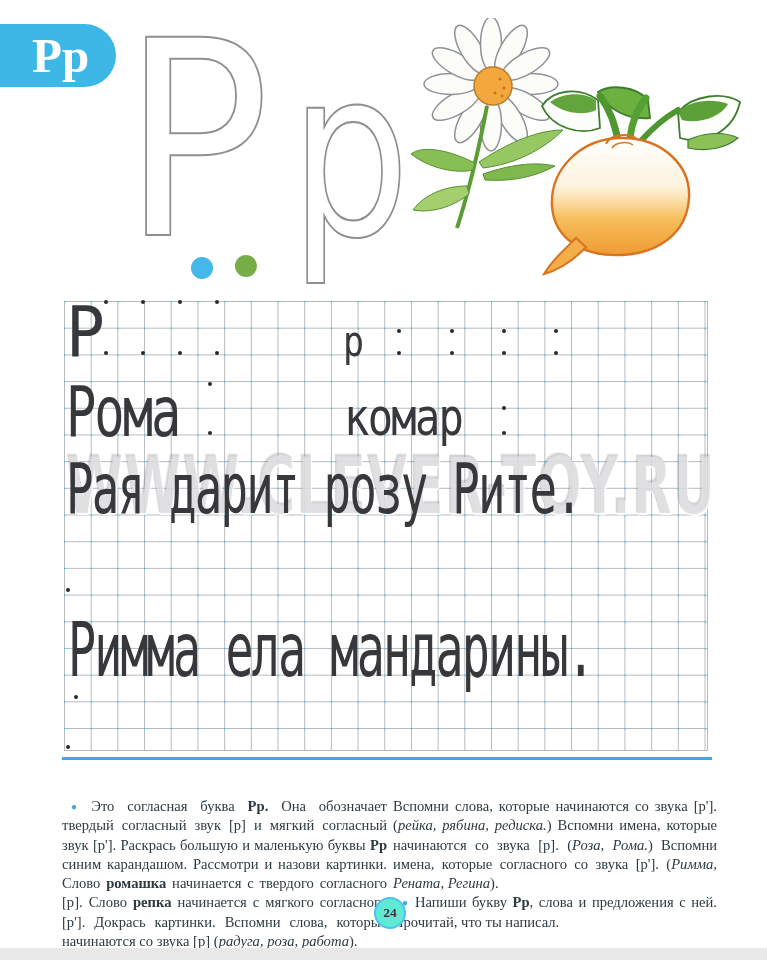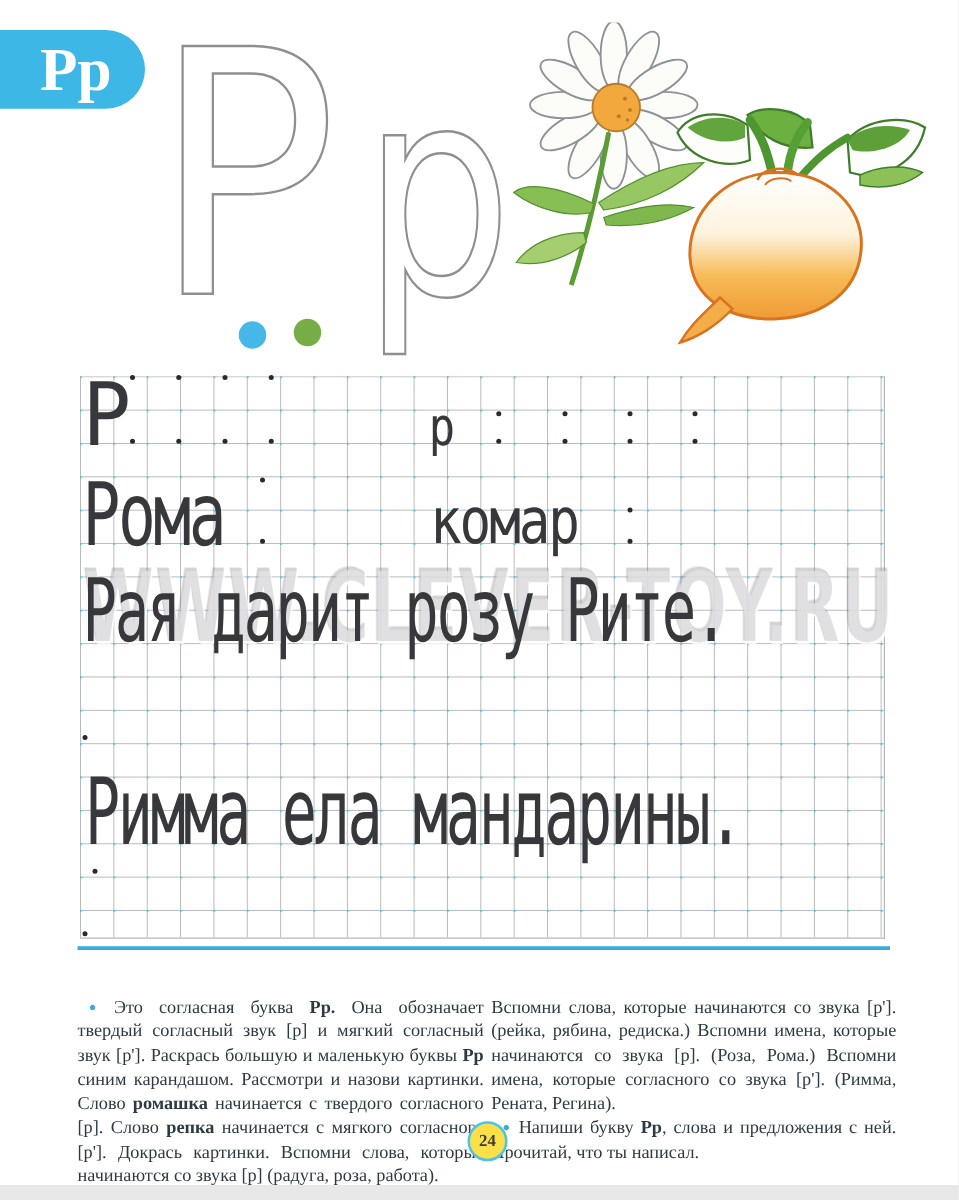--- a/index.html
+++ b/index.html
@@ -30,26 +30,26 @@
         text-shadow:2px 2px 1px rgba(255,255,255,0.85),-1px -1px 0 rgba(110,110,115,0.12);
         letter-spacing:2px;}
   .gdot{position:absolute;width:4px;height:4px;border-radius:50%;background:#2a2a2d;}
   
   .sep{position:absolute;left:62px;top:757px;width:650px;height:3px;background:#33aede;}
   
   .col{position:absolute;top:771px;font-size:14.6px;line-height:19.3px;color:#2d3a42;
        text-align:justify;font-family:"Liberation Serif",serif;margin-top:26px;}
   .col p{margin:0;}
   .col .b{font-weight:bold;}
-  .col .i{}
+  .col .i{font-style:italic;}
   .bullet{color:#3fa9dc;font-size:10px;margin-right:5px;vertical-align:1px;}
   .p-bullet{text-indent:9px;}
   
   .badge{position:absolute;left:374px;top:897px;width:28px;height:28px;border:2px solid #4cc2ef;
-       border-radius:50%;background:#fde047;display:flex;align-items:center;justify-content:center;}
+       border-radius:50%;background:#5eead4;display:flex;align-items:center;justify-content:center;}
   .badge span{font-size:13.5px;font-weight:bold;color:#3a3a3a;font-family:"Liberation Serif",serif;}
 </style>
 </head>
 <body>
 
 <div class="page">
 
   <div class="tab" style="background: rgb(61, 183, 229);">
     <span class="tab-label">Рр</span>
   </div>

